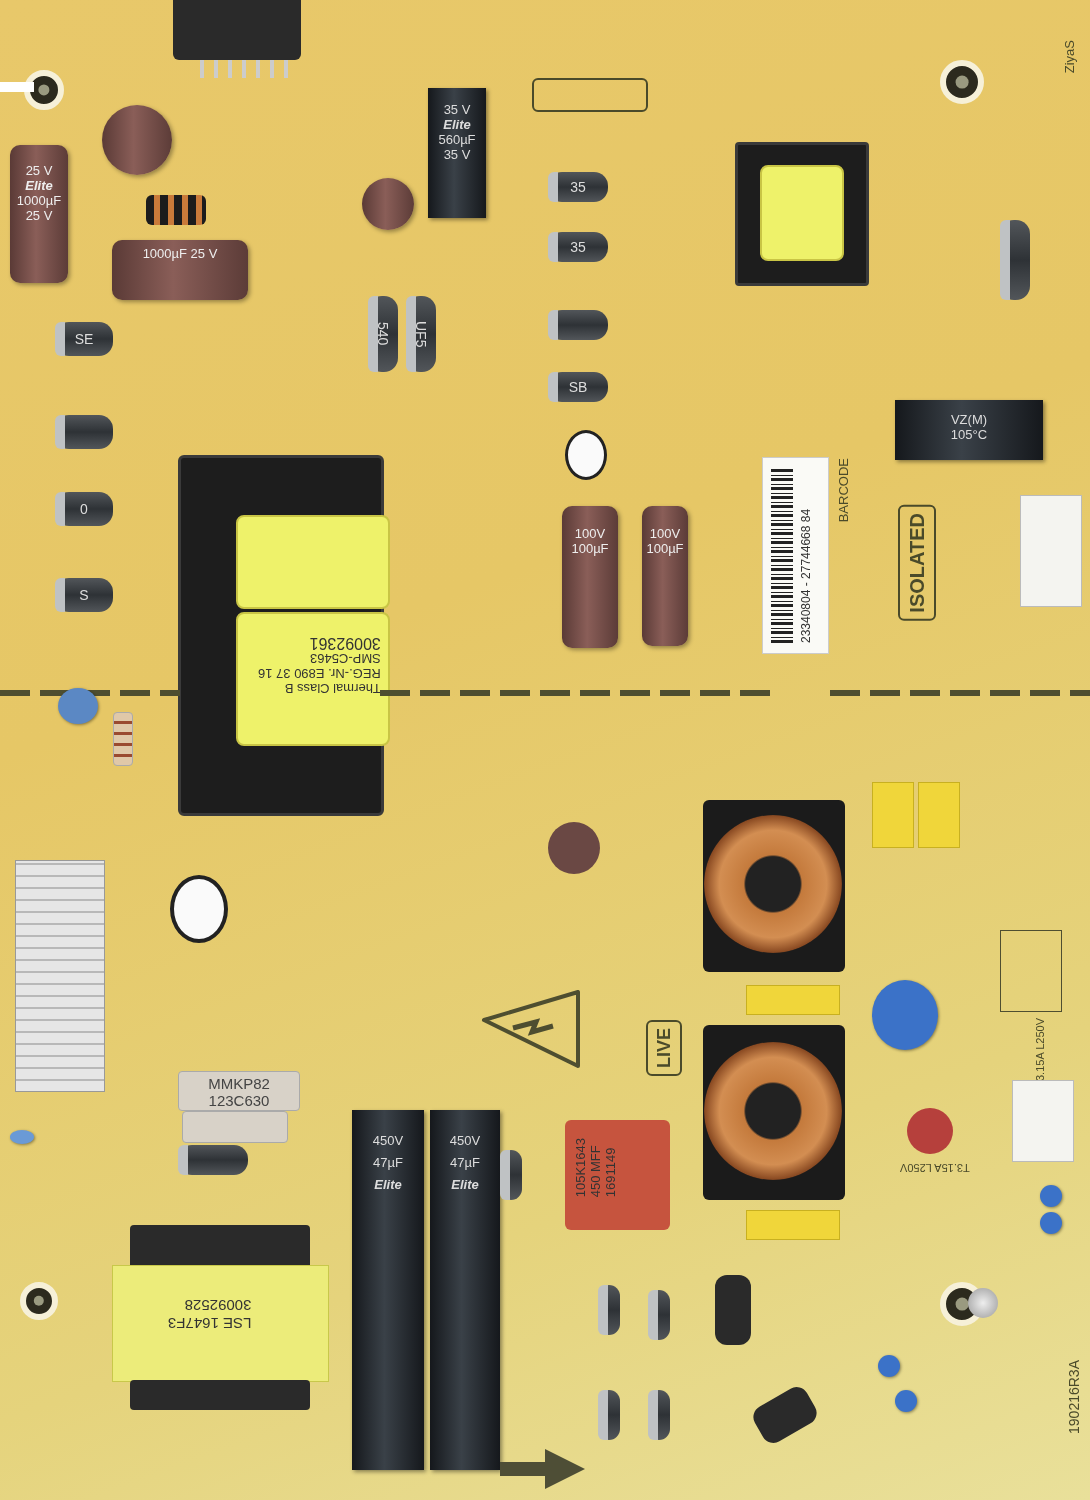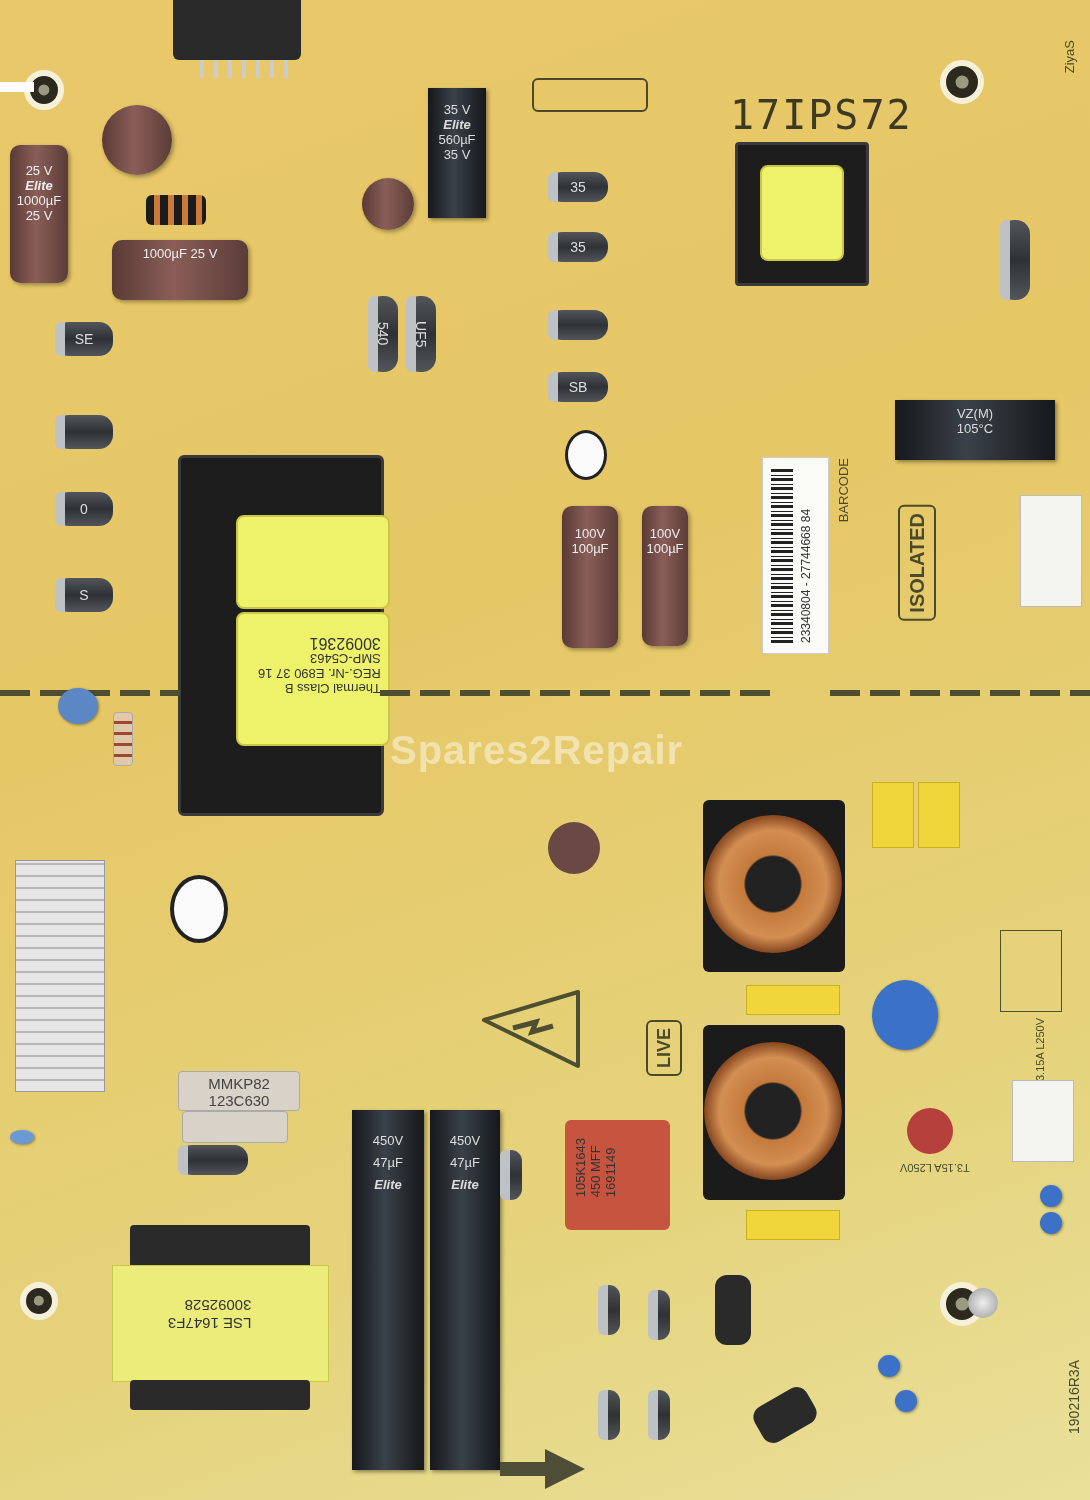--- a/index.html
+++ b/index.html
@@ -39,21 +39,20 @@
 <body>
 
 <div class="board">
 
   <div class="abs hole" style="left:24px;top:70px;width:40px;height:40px;"></div>
   <div class="abs" style="left:0;top:82px;width:34px;height:10px;background:#fff;"></div>
 
   <div class="abs conn-black" style="left:173px;top:0;width:128px;height:60px;border-radius:0 0 6px 6px;"></div>
   <div class="abs" style="left:200px;top:60px;width:90px;height:18px;background:repeating-linear-gradient(90deg,#ccc 0 4px,transparent 4px 14px);"></div>
 
-  <div class="abs silk model">17IPS72</div>
   <div class="abs silk ziyas">ZiyaS</div>
   <div class="abs hole" style="left:940px;top:60px;width:44px;height:44px;"></div>
 
   <div class="abs cap-brown" style="left:10px;top:145px;width:58px;height:138px;padding-top:18px;box-sizing:border-box;">
     <div>25 V</div>
     <div style="font-style:italic;font-weight:bold;">Elite</div>
     <div>1000µF</div>
     <div>25 V</div>
   </div>
   <div class="abs cap-brown" style="left:102px;top:105px;width:70px;height:70px;border-radius:50%;"></div>
@@ -82,21 +81,21 @@
   <div class="abs diode" style="left:406px;top:296px;width:30px;height:76px;writing-mode:vertical-rl;line-height:30px;"><span>UF5</span></div>
   <div class="abs diode" style="left:548px;top:172px;width:60px;height:30px;line-height:30px;"><span>35</span></div>
   <div class="abs diode" style="left:548px;top:232px;width:60px;height:30px;line-height:30px;"><span>35</span></div>
   <div class="abs diode" style="left:548px;top:310px;width:60px;height:30px;"></div>
   <div class="abs diode" style="left:548px;top:372px;width:60px;height:30px;line-height:30px;"><span>SB</span></div>
 
   <div class="abs xfmr" style="left:735px;top:142px;width:128px;height:138px;border-radius:4px;"></div>
   <div class="abs coil" style="left:760px;top:165px;width:80px;height:92px;"></div>
   <div class="abs diode" style="left:1000px;top:220px;width:30px;height:80px;"></div>
 
-  <div class="abs cap-black" style="left:895px;top:400px;width:160px;height:60px;padding-top:6px;box-sizing:border-box;">
+  <div class="abs cap-black" style="left:895px;top:400px;width:148px;height:60px;padding-top:12px;box-sizing:border-box;">
     <div>VZ(M)</div>
     <div>105°C</div>
   </div>
   <div class="abs conn-white" style="left:1020px;top:495px;width:60px;height:110px;"></div>
 
   <div class="abs label-white" style="left:762px;top:457px;width:65px;height:195px;">
     <div class="abs" style="left:8px;top:10px;width:22px;height:175px;background:repeating-linear-gradient(0deg,#222 0 3px,transparent 3px 5px,#222 5px 6px,transparent 6px 9px);"></div>
     <div class="abs vtext rot180" style="left:36px;top:10px;height:175px;font-size:12px;color:#333;">23340804 - 27744668 84</div>
   </div>
   <div class="abs silk vtext rot180" style="left:836px;top:458px;font-size:13px;">BARCODE</div>
@@ -120,21 +119,20 @@
   <div class="abs cap-brown" style="left:642px;top:506px;width:46px;height:140px;padding-top:20px;box-sizing:border-box;">
     <div>100V</div>
     <div>100µF</div>
   </div>
   <div class="abs" style="left:565px;top:430px;width:36px;height:44px;border-radius:50%;background:#fafafa;border:3px solid #222;"></div>
 
   <div class="abs trace" style="left:0;top:690px;width:180px;height:6px;background:repeating-linear-gradient(90deg,#4e4e30 0 30px,transparent 30px 40px);"></div>
   <div class="abs trace" style="left:380px;top:690px;width:400px;height:6px;background:repeating-linear-gradient(90deg,#4e4e30 0 30px,transparent 30px 40px);"></div>
   <div class="abs trace" style="left:830px;top:690px;width:260px;height:6px;background:repeating-linear-gradient(90deg,#4e4e30 0 30px,transparent 30px 40px);"></div>
 
-  <div class="abs silk watermark">Spares2Repair</div>
 
   <div class="abs blue-cap" style="left:58px;top:688px;width:40px;height:36px;background:#5b88c4;"></div>
   <div class="abs resistor" style="left:113px;top:676px;width:18px;height:52px;background:repeating-linear-gradient(0deg,#e0c8a8 0 8px,#9a4a30 8px 11px);"></div>
 
   <div class="abs heatsink" style="left:15px;top:860px;width:88px;height:230px;"></div>
 
   <div class="abs" style="left:548px;top:822px;width:52px;height:52px;border-radius:50%;background:#6a4844;"></div>
   <div class="abs" style="left:170px;top:875px;width:50px;height:60px;border-radius:50%;background:#fafafa;border:4px solid #222;"></div>
 
   <div class="abs resistor" style="left:178px;top:1035px;width:122px;height:40px;font-size:15px;color:#444;text-align:center;padding-top:3px;box-sizing:border-box;">

